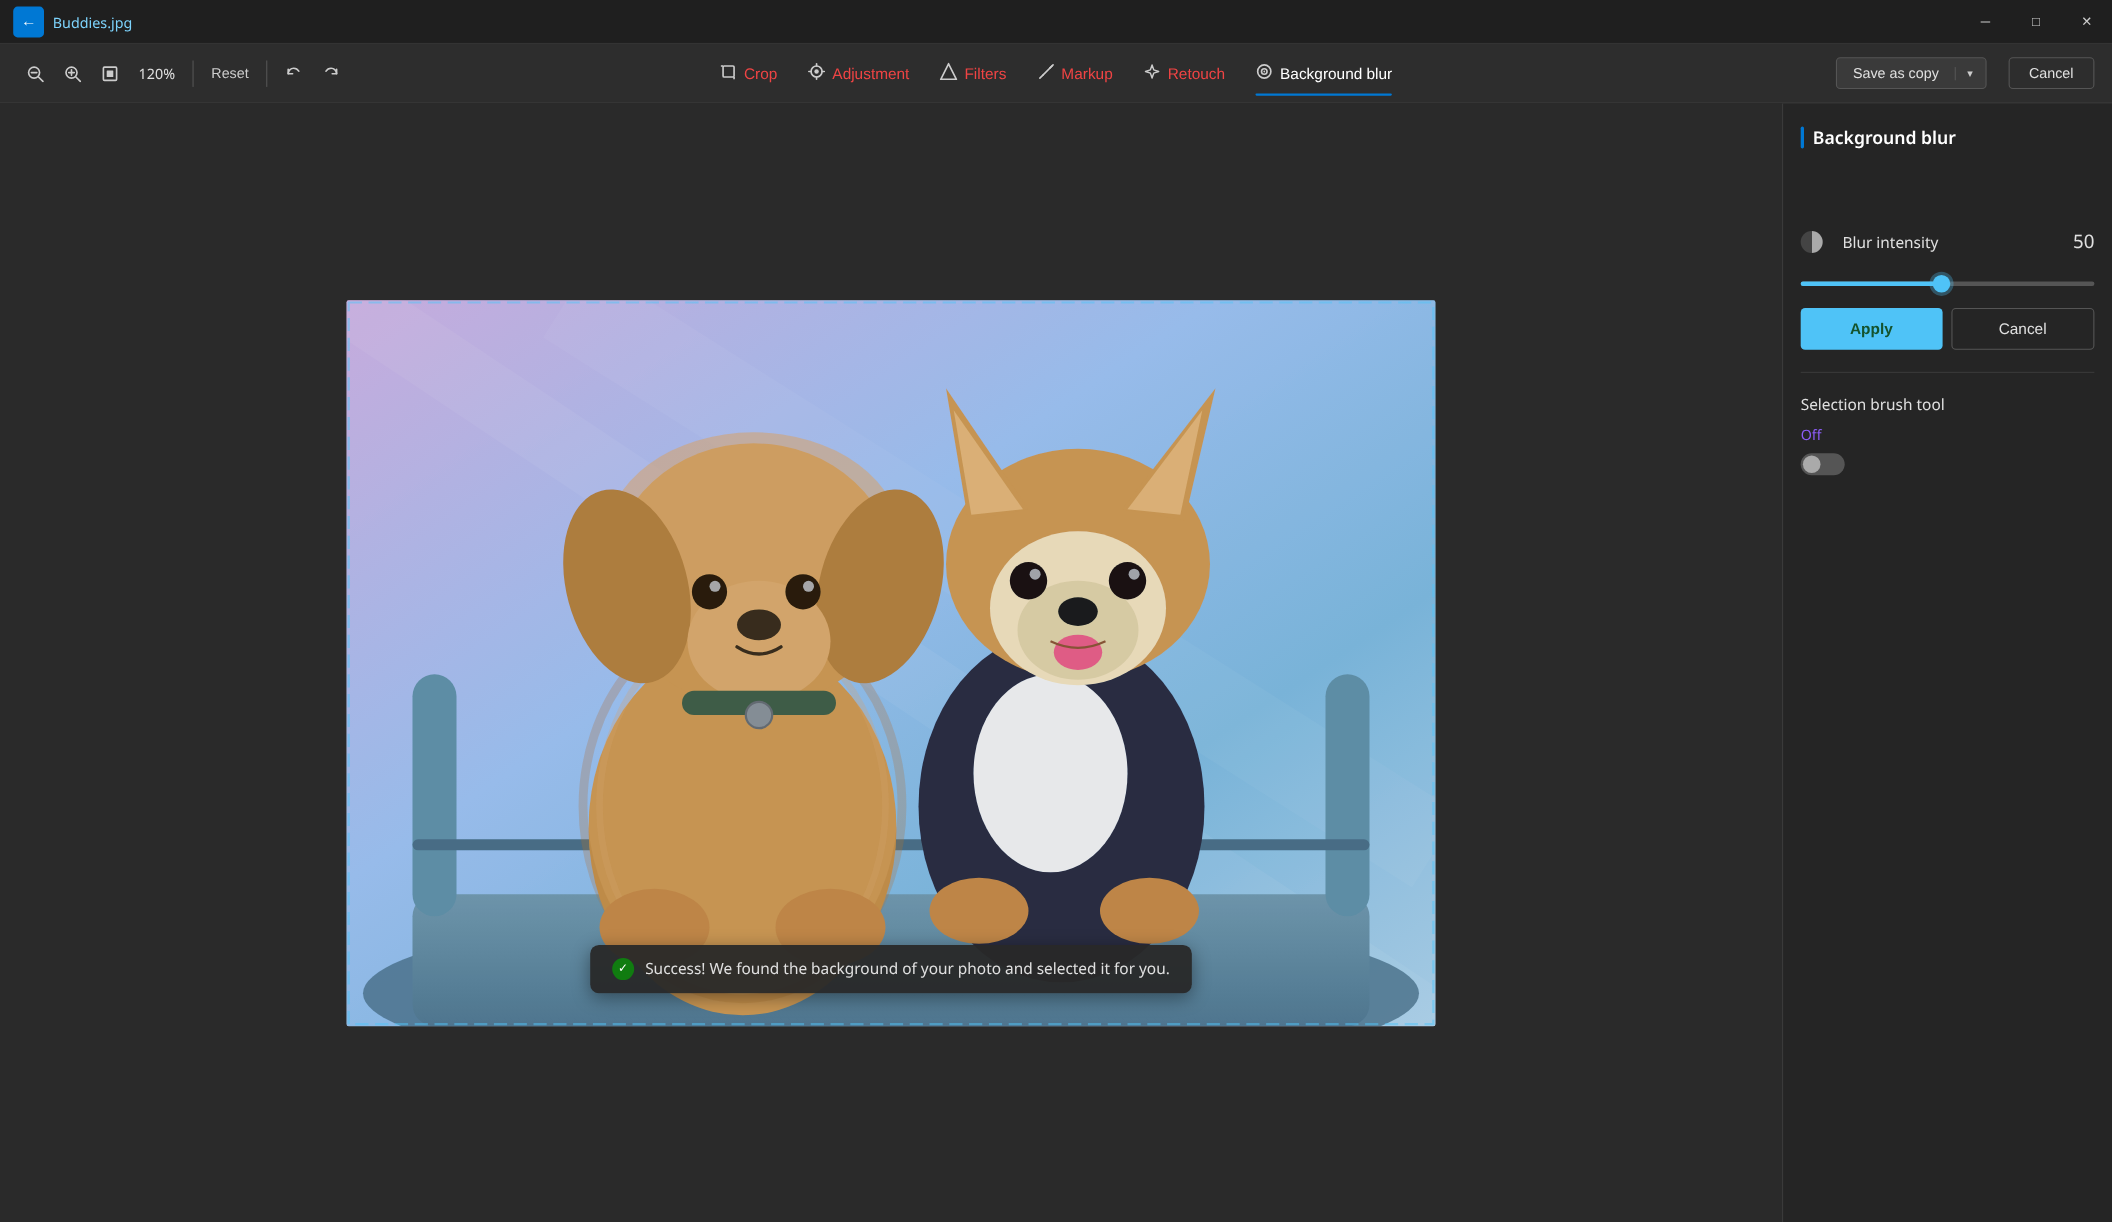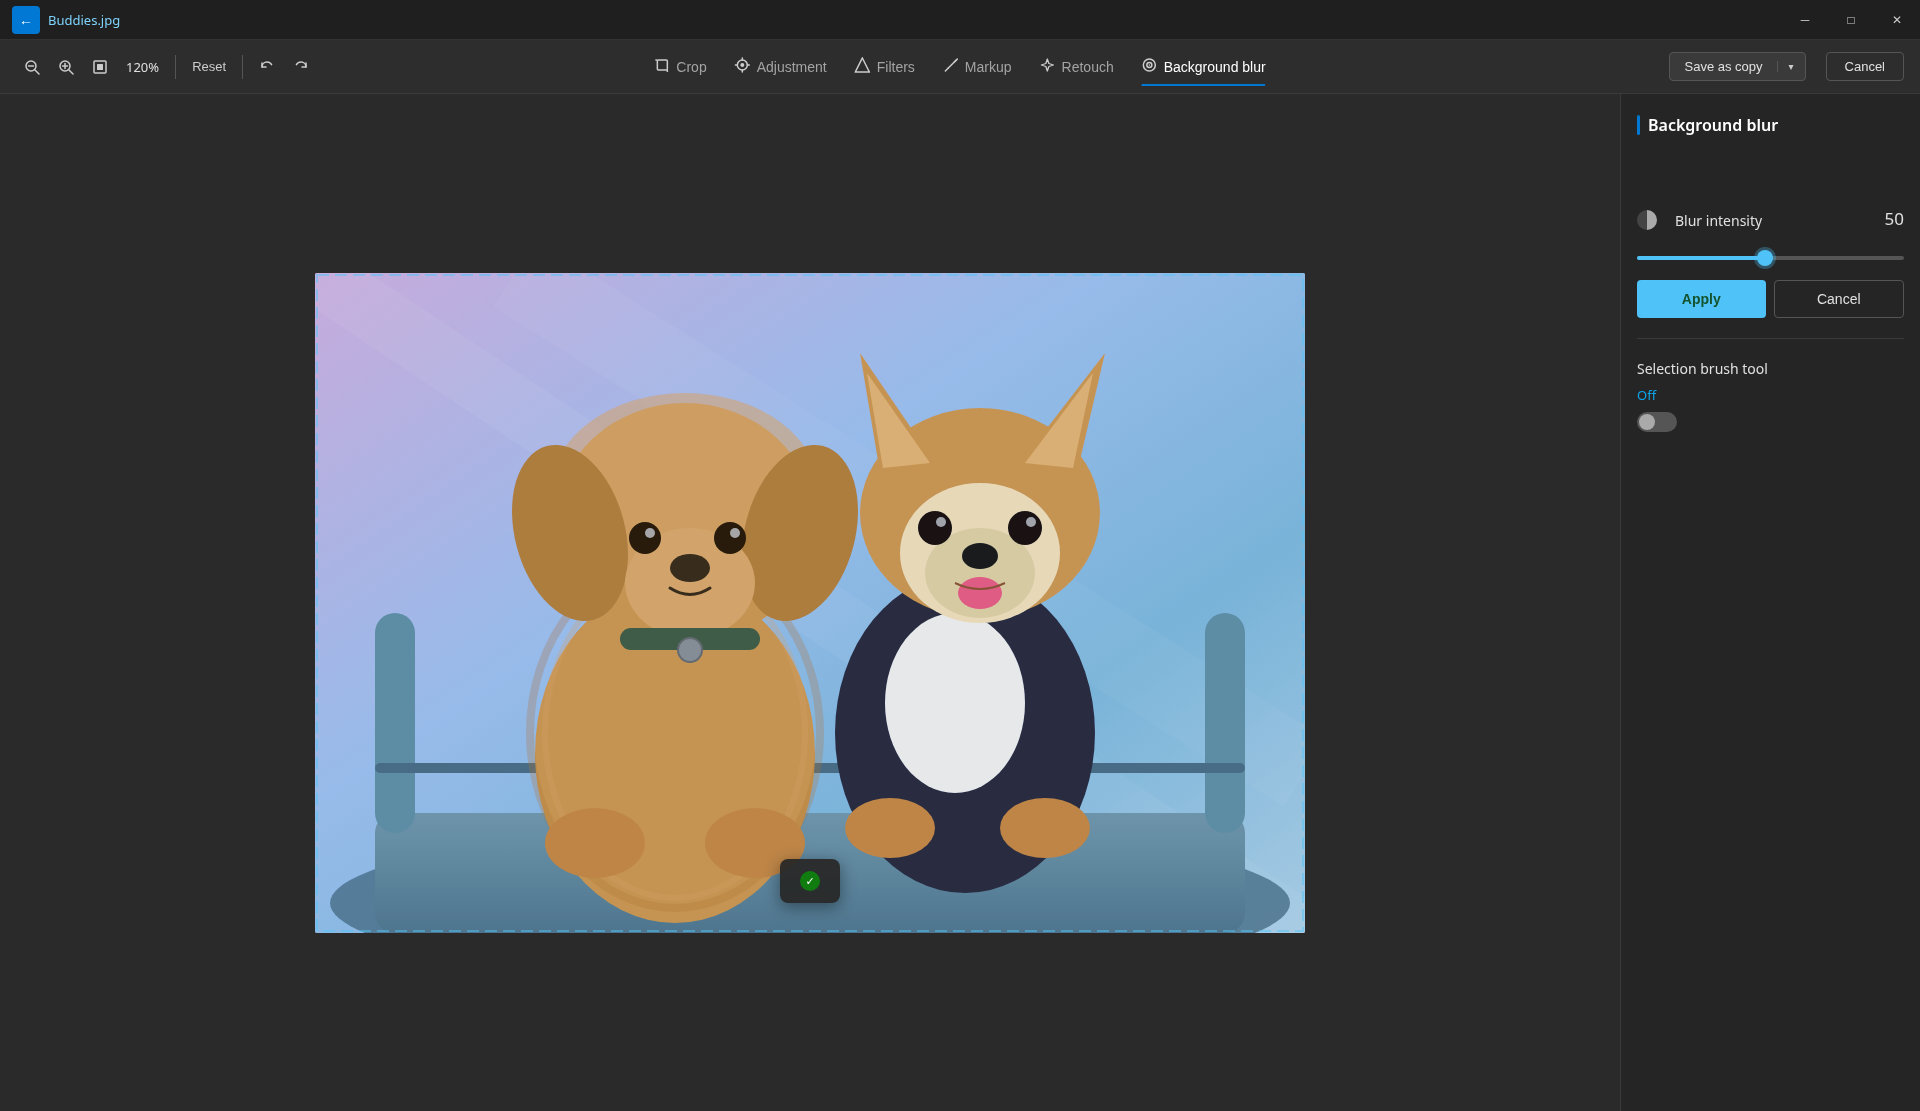--- a/index.html
+++ b/index.html
@@ -95,21 +95,21 @@
     }
 
     .nav-tab {
       display: flex;
       align-items: center;
       gap: 6px;
       padding: 8px 14px;
       border-radius: 4px;
       cursor: pointer;
       font-size: 14px;
-      color: #a3a3a3;
+      color: #ef4444;
       background: transparent;
       border: none;
       position: relative;
       white-space: nowrap;
     }
     .nav-tab.active {
       color: #fff;
     }
     .nav-tab.active::after {
       content: '';
@@ -359,21 +359,21 @@
       gap: 8px;
       flex-direction: column;
     }
     .selection-brush-label {
       font-size: 14px;
       color: #e0e0e0;
       flex: 1;
     }
     .toggle-off-label {
       font-size: 13px;
-      color: #0ea5e9;
+      color: #8b5cf6;
     }
     .toggle-switch {
       width: 40px;
       height: 20px;
       background: #555;
       border-radius: 10px;
       position: relative;
       cursor: pointer;
     }
     .toggle-switch-thumb {
@@ -636,20 +636,21 @@
           <rect width="990" height="660" fill="rgba(100,160,220,0.15)" style="mix-blend-mode:overlay"></rect>
 
           <rect x="2" y="2" width="986" height="656" fill="none" stroke="#4fc3f7" stroke-width="2" stroke-dasharray="12,6" opacity="0.5"></rect>
         </svg>
       </div>
 
       <div class="success-toast">
         <div class="success-icon">
           <span>✓</span>
         </div>
+        <span>Success! We found the background of your photo and selected it for you.</span>
       </div>
     </div>
   </div>
 
   <div class="side-panel">
 
     <div>
       <div class="panel-section-title">
         <div class="panel-title-bar"></div>
         <span>Background blur</span>

